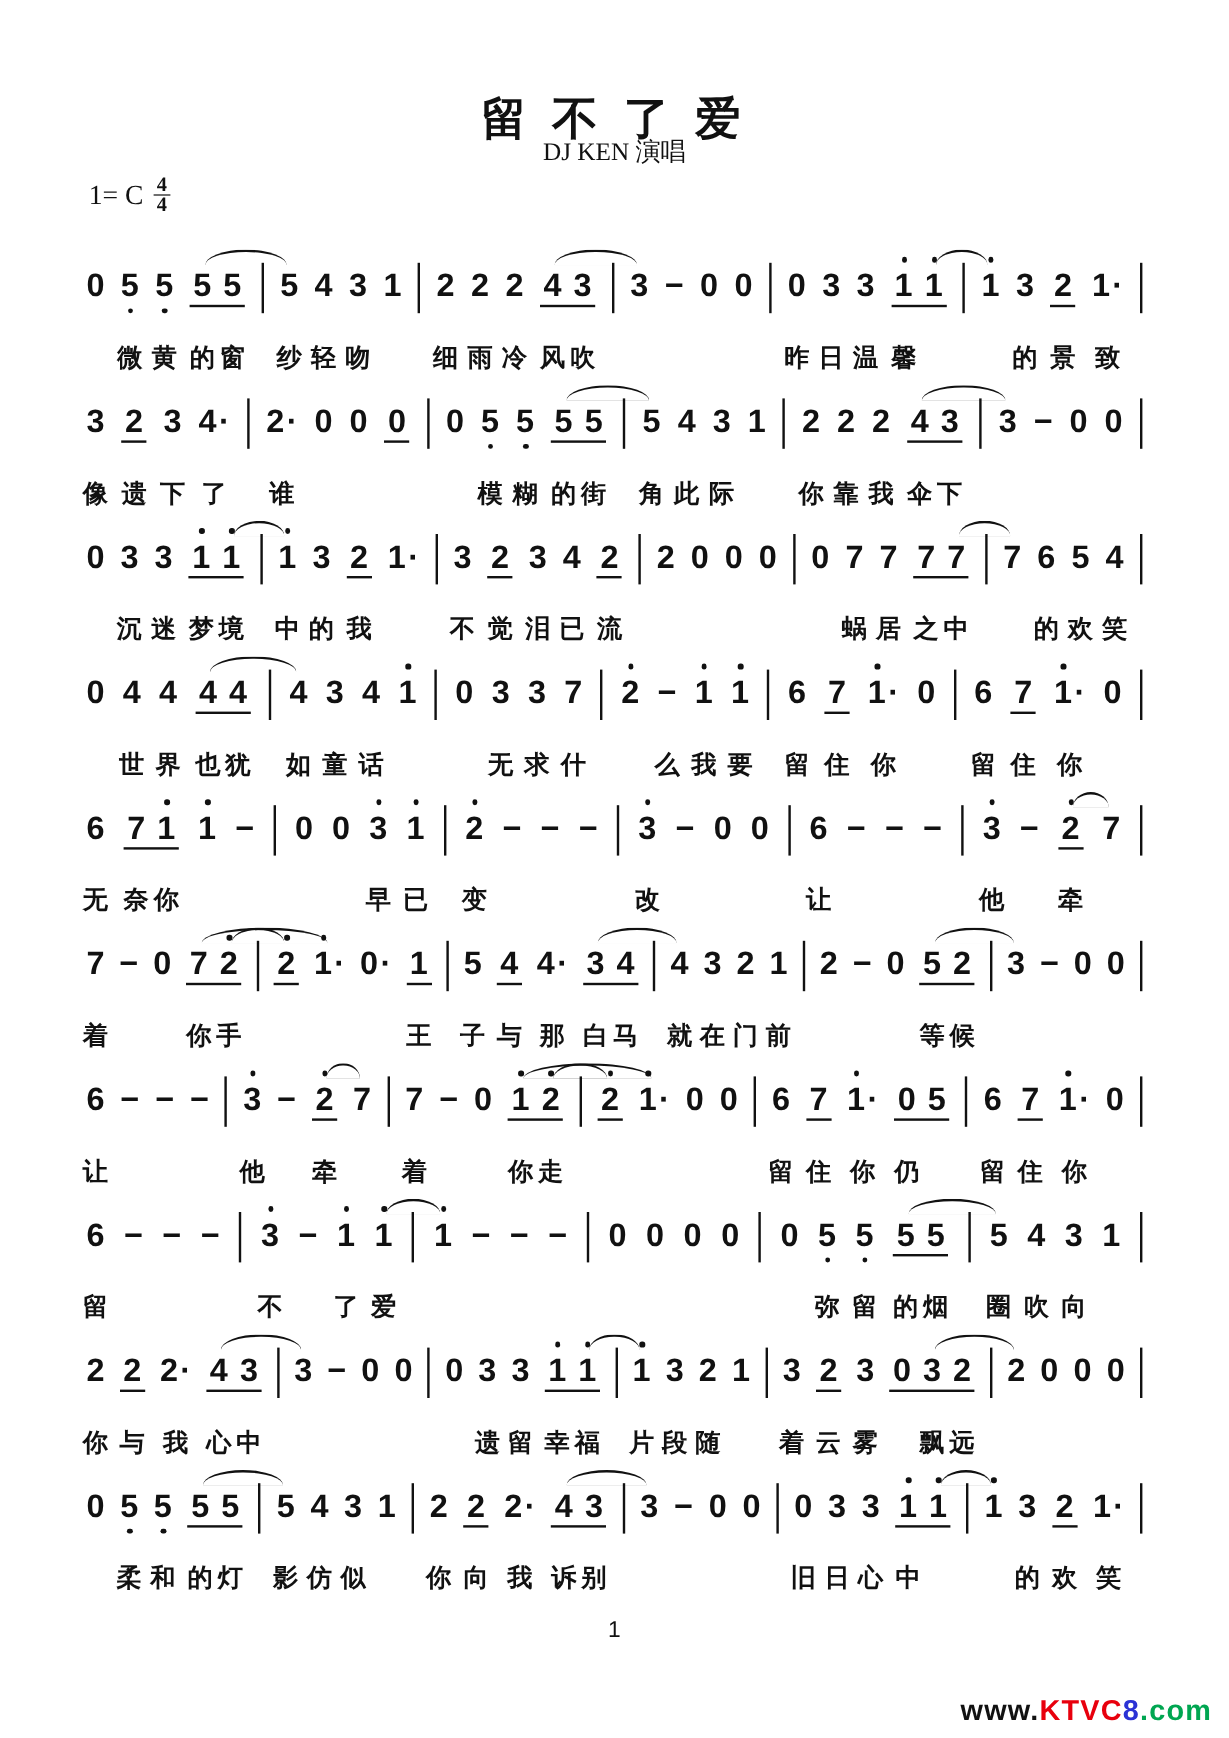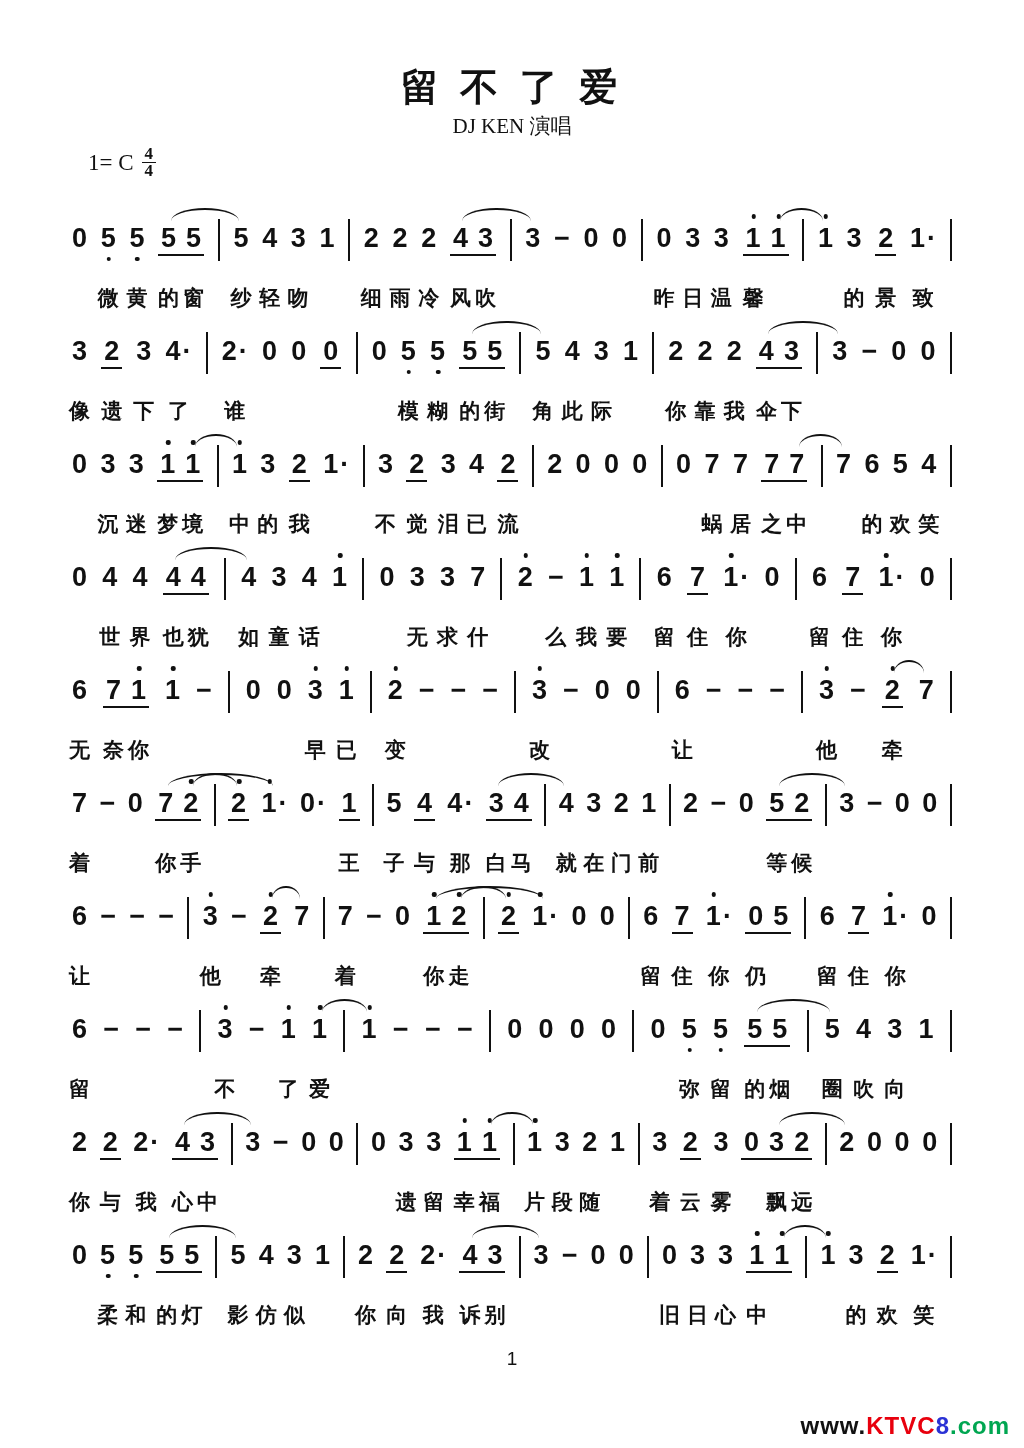--- a/index.html
+++ b/index.html
@@ -1,28 +1,28 @@
 <!DOCTYPE html>
 <html style="--site-green: #009900; --brand-red: #e8000d; --brand-blue: #2b32d5; --brand-green: #00a651;"><head>
 <meta charset="utf-8">
 <style>
   html,body{margin:0;padding:0;background:#fff;}
   .page{position:relative;width:1024px;height:1448px;background:#fff;overflow:hidden;
         font-family:"Liberation Sans","DejaVu Sans",sans-serif;color:#111;}
   .topbar{position:absolute;top:6px;left:0;right:0;padding:0 8px;display:flex;
           justify-content:space-between;font-size:13px;color:var(--site-green,#090);}
   .topbar span{cursor:pointer;}
-  h1.title{margin:0;position:absolute;top:62px;left:0;right:0;text-align:center;
+  h1.title{margin:12px;position:absolute;top:62px;left:0;right:0;text-align:center;
            font-family:"Liberation Serif","DejaVu Serif",serif;font-weight:700;
            font-size:38px;letter-spacing:6px;}
   .subtitle{position:absolute;top:112px;left:0;right:0;text-align:center;
             font-family:"Liberation Serif","DejaVu Serif",serif;font-size:21px;}
   .credits{position:absolute;top:136px;right:68px;text-align:right;
            font-family:"Liberation Serif","DejaVu Serif",serif;font-size:17px;line-height:25px;}
-  .key{position:absolute;top:146px;left:88px;font-family:"Liberation Serif","DejaVu Serif",serif;
+  .key{position:absolute;top:146px;left:74px;font-family:"Liberation Serif","DejaVu Serif",serif;
        font-size:23px;display:flex;align-items:center;gap:8px;}
   .frac{display:inline-flex;flex-direction:column;align-items:center;font-weight:700;font-size:17px;line-height:16px;}
   .frac i{font-style:normal;padding:0 3px;}
   .frac i:first-child{border-bottom:1.5px solid #111;}
   .maker{position:absolute;top:180px;left:152px;font-size:17px;font-weight:700;}
   .score{position:absolute;top:206px;left:72px;width:880px;}
   .system{height:113px;}
   .notes{position:relative;display:flex;justify-content:space-between;align-items:flex-start;
          padding-top:16px;height:50px;}
   .tok{position:relative;font-size:27px;font-weight:600;line-height:32px;display:inline-flex;}

